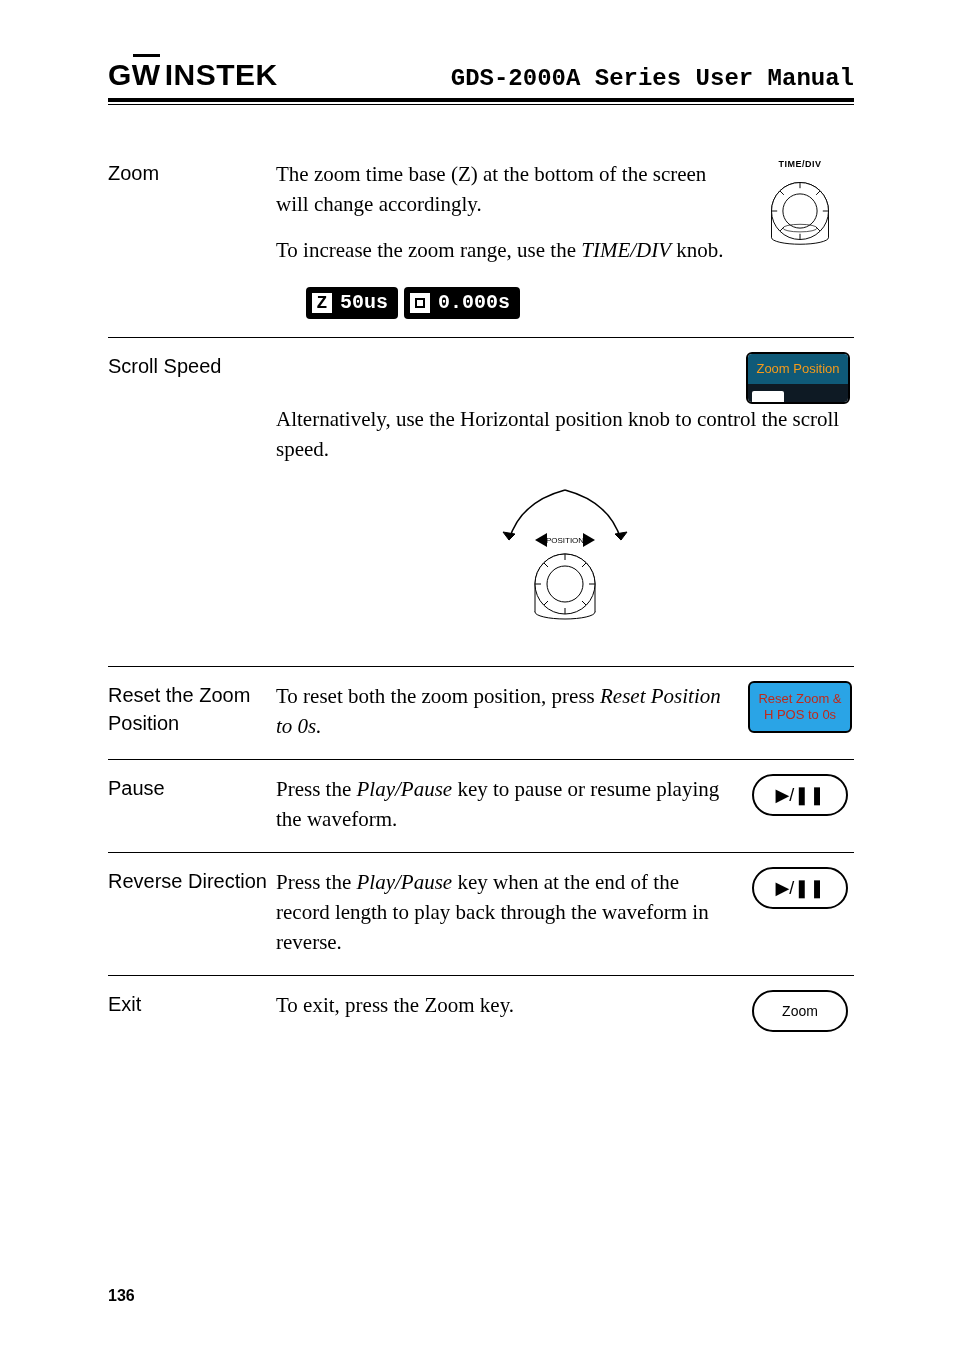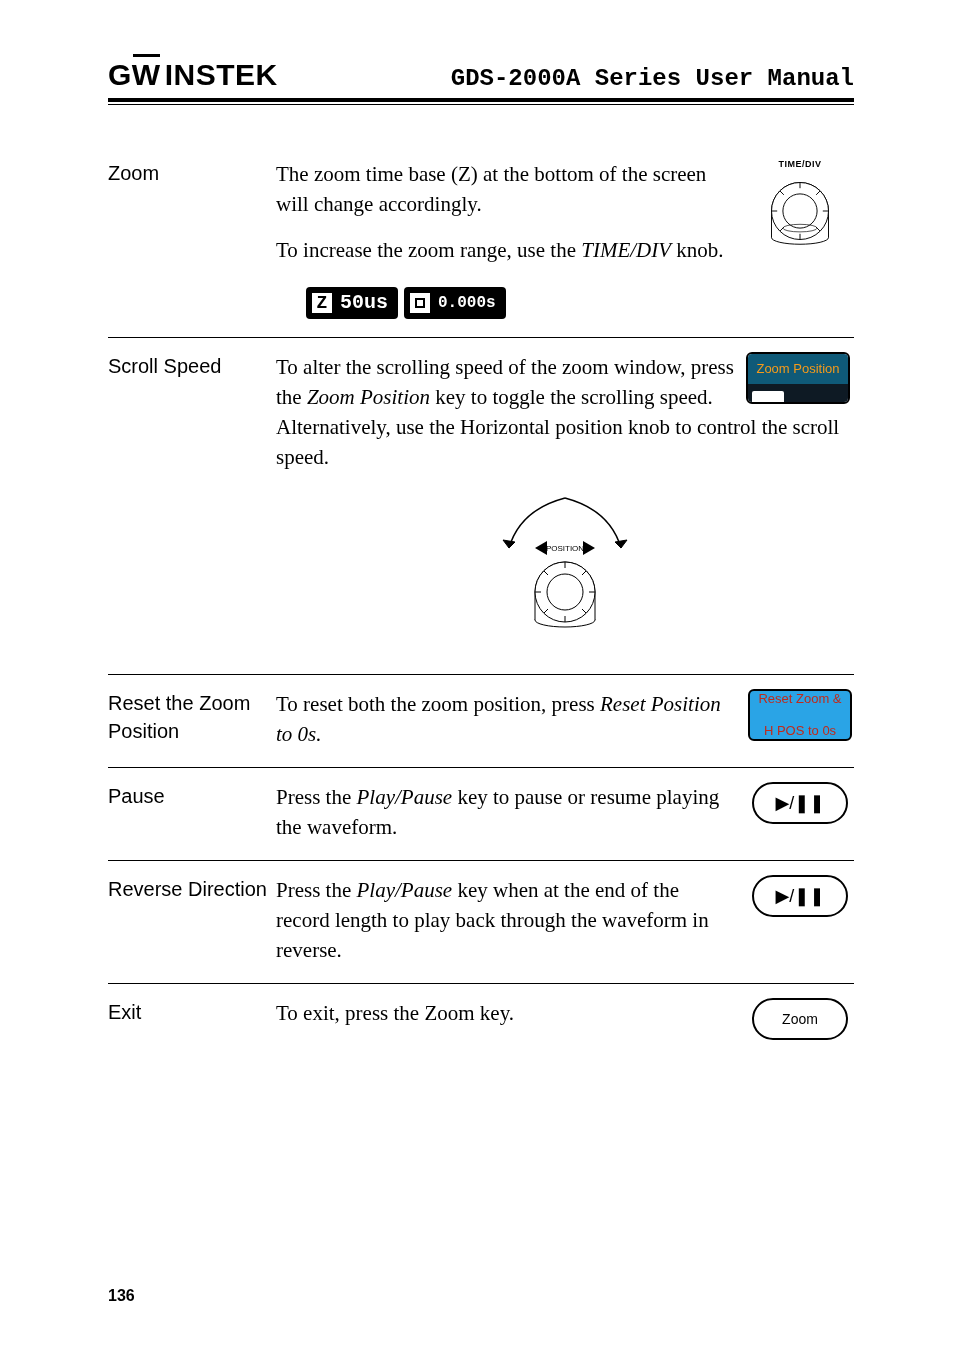--- a/index.html
+++ b/index.html
@@ -34,21 +34,21 @@
   .knob-box { display:flex; flex-direction:column; align-items:center; }
   .knob-label { font-family: Arial, sans-serif; font-size: 9px; font-weight:700; letter-spacing:0.5px; margin-bottom:4px;}
   .knob { width: 76px; height: 76px; }
   .softkey { width: 104px; height: 52px; border: 2px solid #000; border-radius: 6px; overflow: hidden; font-family: Arial, sans-serif; font-size: 13px; display:flex; flex-direction:column; }
   .softkey .top { flex:1; display:flex; align-items:center; justify-content:center; }
   .softkey .bot { flex:1; display:flex; align-items:center; justify-content:center; gap:18px; }
   .sk-zoompos .top { background:#0f5a78; color:#f59a1a; font-weight:400;}
   .sk-zoompos .bot { background:#0e1a24; }
   .sk-zoompos .fine { background:#fff; color:#0a3a5a; padding:1px 3px; border-radius:2px;}
   .sk-zoompos .coarse { color:#f59a1a;margin-top:16px;}
-  .sk-reset { background:#2aa4e6; color:#c02a1a; font-weight:400; display:flex; flex-direction:column; align-items:center; justify-content:space-between; line-height:16px; font-size:13px;}
+  .sk-reset { background:#2aa4e6; color:#c02a1a; font-weight:400; display:flex; flex-direction:column; align-items:center; justify-content:center; line-height:16px; font-size:13px;}
   .pillbtn { width: 96px; height: 42px; border: 2px solid #000; border-radius: 22px; display:flex; align-items:center; justify-content:center; font-family: Arial, sans-serif; font-size:14px; }
   .playpause { font-size:18px; }
   .pos-diagram { display:flex; justify-content:center; margin: 20px 0 14px 0; }
   .pos-svg { width: 200px; height: 150px; }
   .pagenum { position: absolute; bottom: 44px; left: 108px; font-family: Arial, sans-serif; font-weight: 900; font-size: 16px; }
 </style>
 </head>
 <body>
 
 <div class="page">
@@ -72,21 +72,21 @@
       <div class="z-readout">
         <div class="z-chip">
           <div class="z-letter">Z</div>
           <div class="z-val">50us</div>
         </div>
         <div style="width:6px"></div>
         <div class="hicon">
           <div class="hbox">
               <div class="hbox-inner"></div>
             </div>
-          <div class="z-val" style="font-family:'Courier New',monospace;font-weight:700;font-size:16px;">0.000s</div>
+          <div class="z-val" style="font-family:'Courier New',monospace;font-weight:700;font-size:20px;">0.000s</div>
         </div>
       </div>
     </div>
     <div class="badge-col">
       <div class="knob-box">
         <div class="knob-label">TIME/DIV</div>
         <svg class="knob" viewBox="0 0 80 80">
           <ellipse cx="40" cy="68" rx="30" ry="7" fill="none" stroke="#000" stroke-width="1"></ellipse>
           <path d="M10 68 L10 40 A30 30 0 0 1 70 40 L70 68" fill="#fff" stroke="#000" stroke-width="1"></path>
           <ellipse cx="40" cy="40" rx="30" ry="30" fill="#fff" stroke="#000" stroke-width="1"></ellipse>
@@ -107,21 +107,20 @@
     </div>
   </div>
 
   <div class="divider"></div>
 
   <div class="row">
     <div class="label">Scroll Speed</div>
     <div class="desc" style="padding-right:0;">
       <div style="display:flex;">
         <div style="flex:1;padding-right:12px;">
-          <p><span>To alter the scrolling speed of the zoom window, press the </span><span class="italic">Zoom Position</span><span> key to toggle the scrolling speed.</span></p>
         </div>
         <div style="flex:0 0 108px;">
           <div class="softkey sk-zoompos">
             <div class="top">Zoom Position</div>
             <div class="bot">
               <span class="fine">Fine</span>
               <span class="coarse">Coarse</span>
             </div>
           </div>
         </div>

